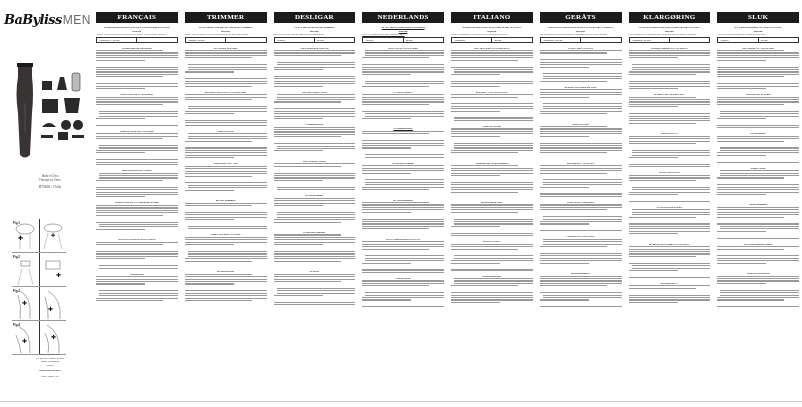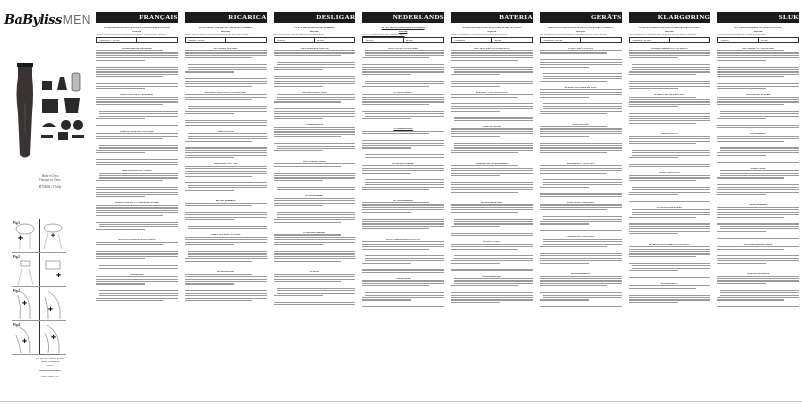--- a/index.html
+++ b/index.html
@@ -19,21 +19,21 @@
     .figs { position: absolute; left: 12px; top: 219px; width: 54px; height: 140px; }
     .fig { display: flex; height: 34px; border-bottom: 0.5px solid #999; }
     .fig .cell { flex: 1; position: relative; border-left: 1px solid #333; }
     .fig .cell:first-child { border-left: none; }
     .fig .lbl { position: absolute; left: 1px; top: 2px; font-size: 3px; font-weight: bold; }
     .company { position: absolute; left: 0; top: 353px; width: 100px; text-align: center; font-size: 2.4px; line-height: 3.6px; color: #444; }
     .company .b { font-weight: bold; }
 
     
     .col { width: 88.75px; height: 400px; padding: 12px 3px 0 4px; position: relative; }
-    .col-head { background: #1b1b1b; color: #fff; height: 11px; text-align: right; font-family: "Liberation Serif", serif; font-weight: bold; font-size: 7px; line-height: 11px; letter-spacing: 0.3px; }
+    .col-head { background: #1b1b1b; color: #fff; height: 11px; text-align: center; font-family: "Liberation Serif", serif; font-weight: bold; font-size: 7px; line-height: 11px; letter-spacing: 0.3px; }
     .sub1 { text-align: center; font-size: 2.3px; font-weight: bold; margin-top: 3px; color: #333; }
     .sub2 { text-align: center; font-size: 2.3px; font-weight: bold; margin-top: 1.5px; color: #333; }
     .intro { font-size: 2.1px; color: #555; margin-top: 1px; }
     .adapter { border: 0.7px solid #333; height: 6px; margin-top: 2px; display: flex; font-size: 2.4px; line-height: 5px; }
     .adapter span { flex: 1; padding-left: 2px; border-right: 0.7px solid #333; }
     .adapter span:last-child { border-right: none; }
     .sec-title { text-align: center; font-size: 2.3px; font-weight: bold; margin-top: 4px; margin-bottom: 1.5px; color: #333; }
     .lines { display: flex; flex-direction: column; gap: 1.35px; }
     .ln { height: 1.1px; background: #9a9a9a; }
     .ln.s { width: 60%; }
@@ -250,21 +250,21 @@
           <div class="gap"></div>
           <div class="ln i"></div>
           <div class="ln i"></div>
           <div class="ln i"></div>
           <div class="ln "></div>
           <div class="ln m"></div>
           <div class="gap"></div>
         </div>
       </div>
     <div class="col" style="overflow: hidden;">
-        <div class="col-head">RICARICA</div>
+        <div class="col-head">TRIMMER</div>
         <div class="sub1">10-IN-1 MULTI-USE BEARD AND BODY TRIMMER</div>
         <div class="sub2">MT996E</div>
         <div class="intro">Please carefully read the safety instructions before using this product.</div>
         <div class="adapter">
           <span>Adaptor: CL075</span>
           <span></span>
         </div>
         <div class="sec-title">CHARGING THE UNIT</div>
         <div class="lines">
           <div class="ln "></div>
@@ -583,21 +583,21 @@
           <div class="gap"></div>
           <div class="ln i"></div>
           <div class="ln i"></div>
           <div class="ln "></div>
           <div class="ln s"></div>
           <div class="gap"></div>
           <div class="ln "></div>
         </div>
       </div>
     <div class="col" style="overflow: hidden;">
-        <div class="col-head">BATERIA</div>
+        <div class="col-head">ITALIANO</div>
         <div class="sub1">RIFINITORE MULTIUSO 10 IN 1 PER BARBA E CORPO</div>
         <div class="sub2">MT996E</div>
         <div class="intro">Leggere attentamente le istruzioni di sicurezza prima dell'uso.</div>
         <div class="adapter">
           <span>Adattatore</span>
           <span>CL075</span>
         </div>
         <div class="sec-title">RICARICA DELL'APPARECCHIO</div>
         <div class="lines">
           <div class="ln "></div>

